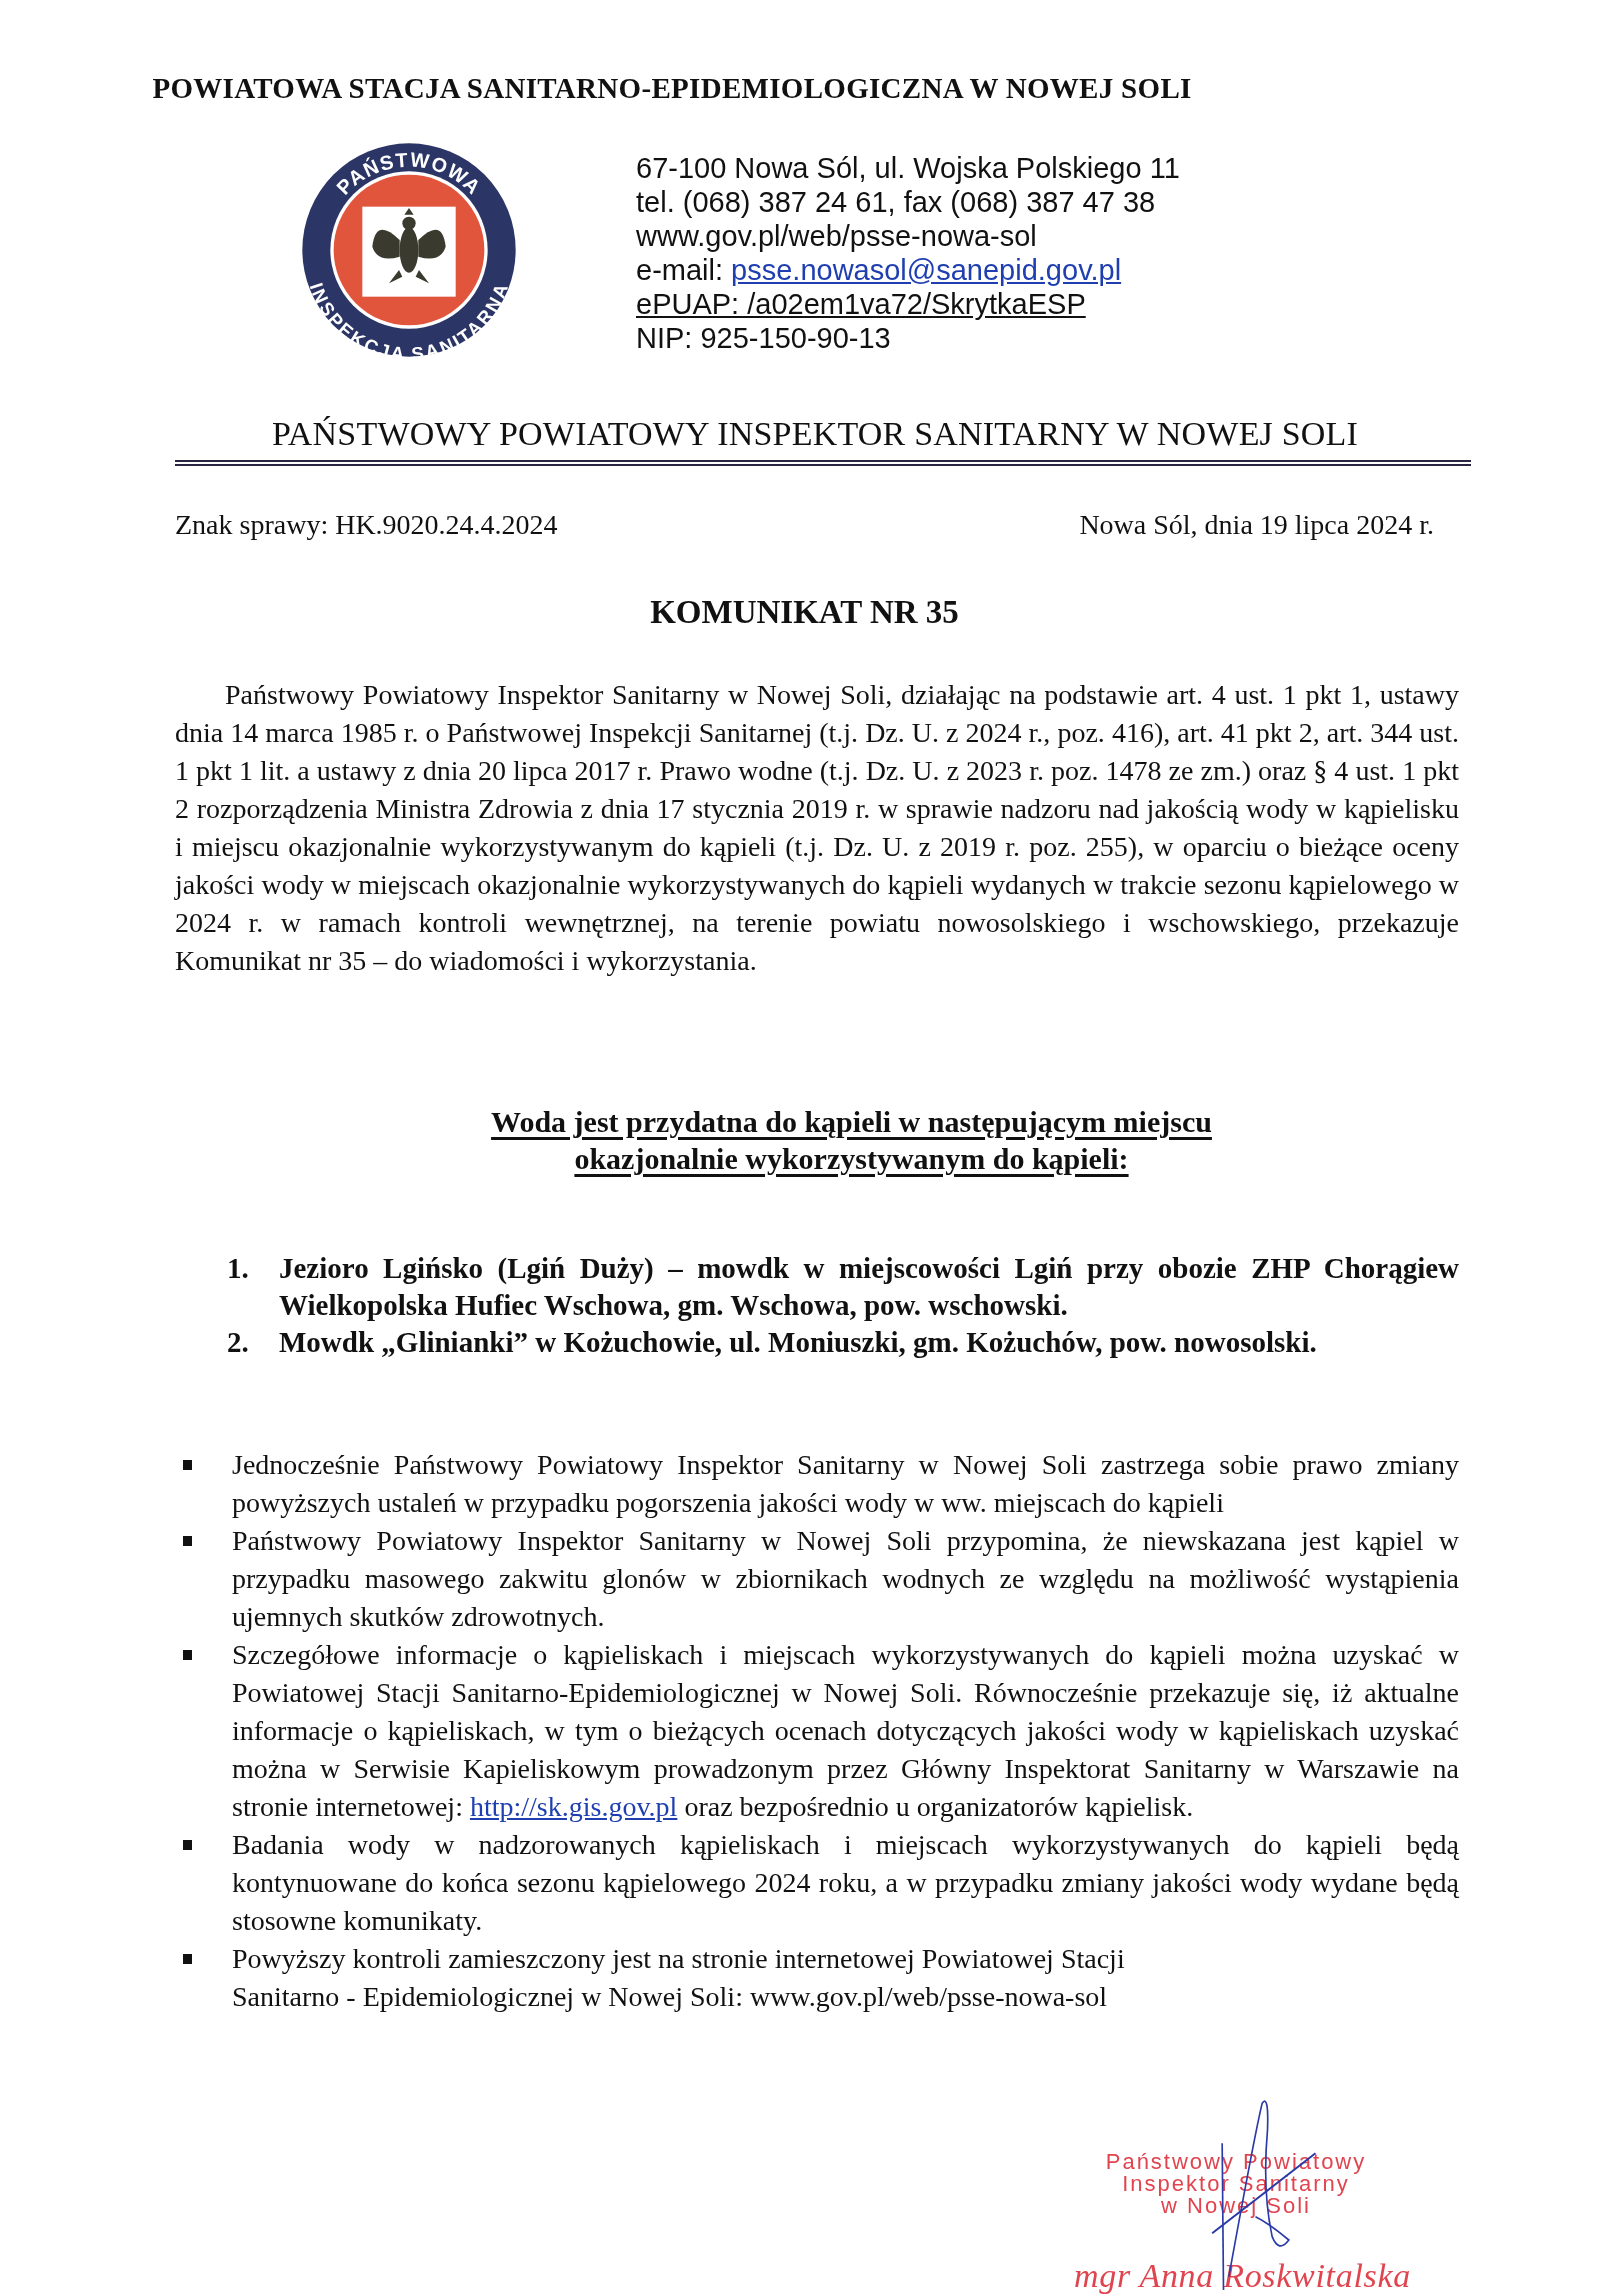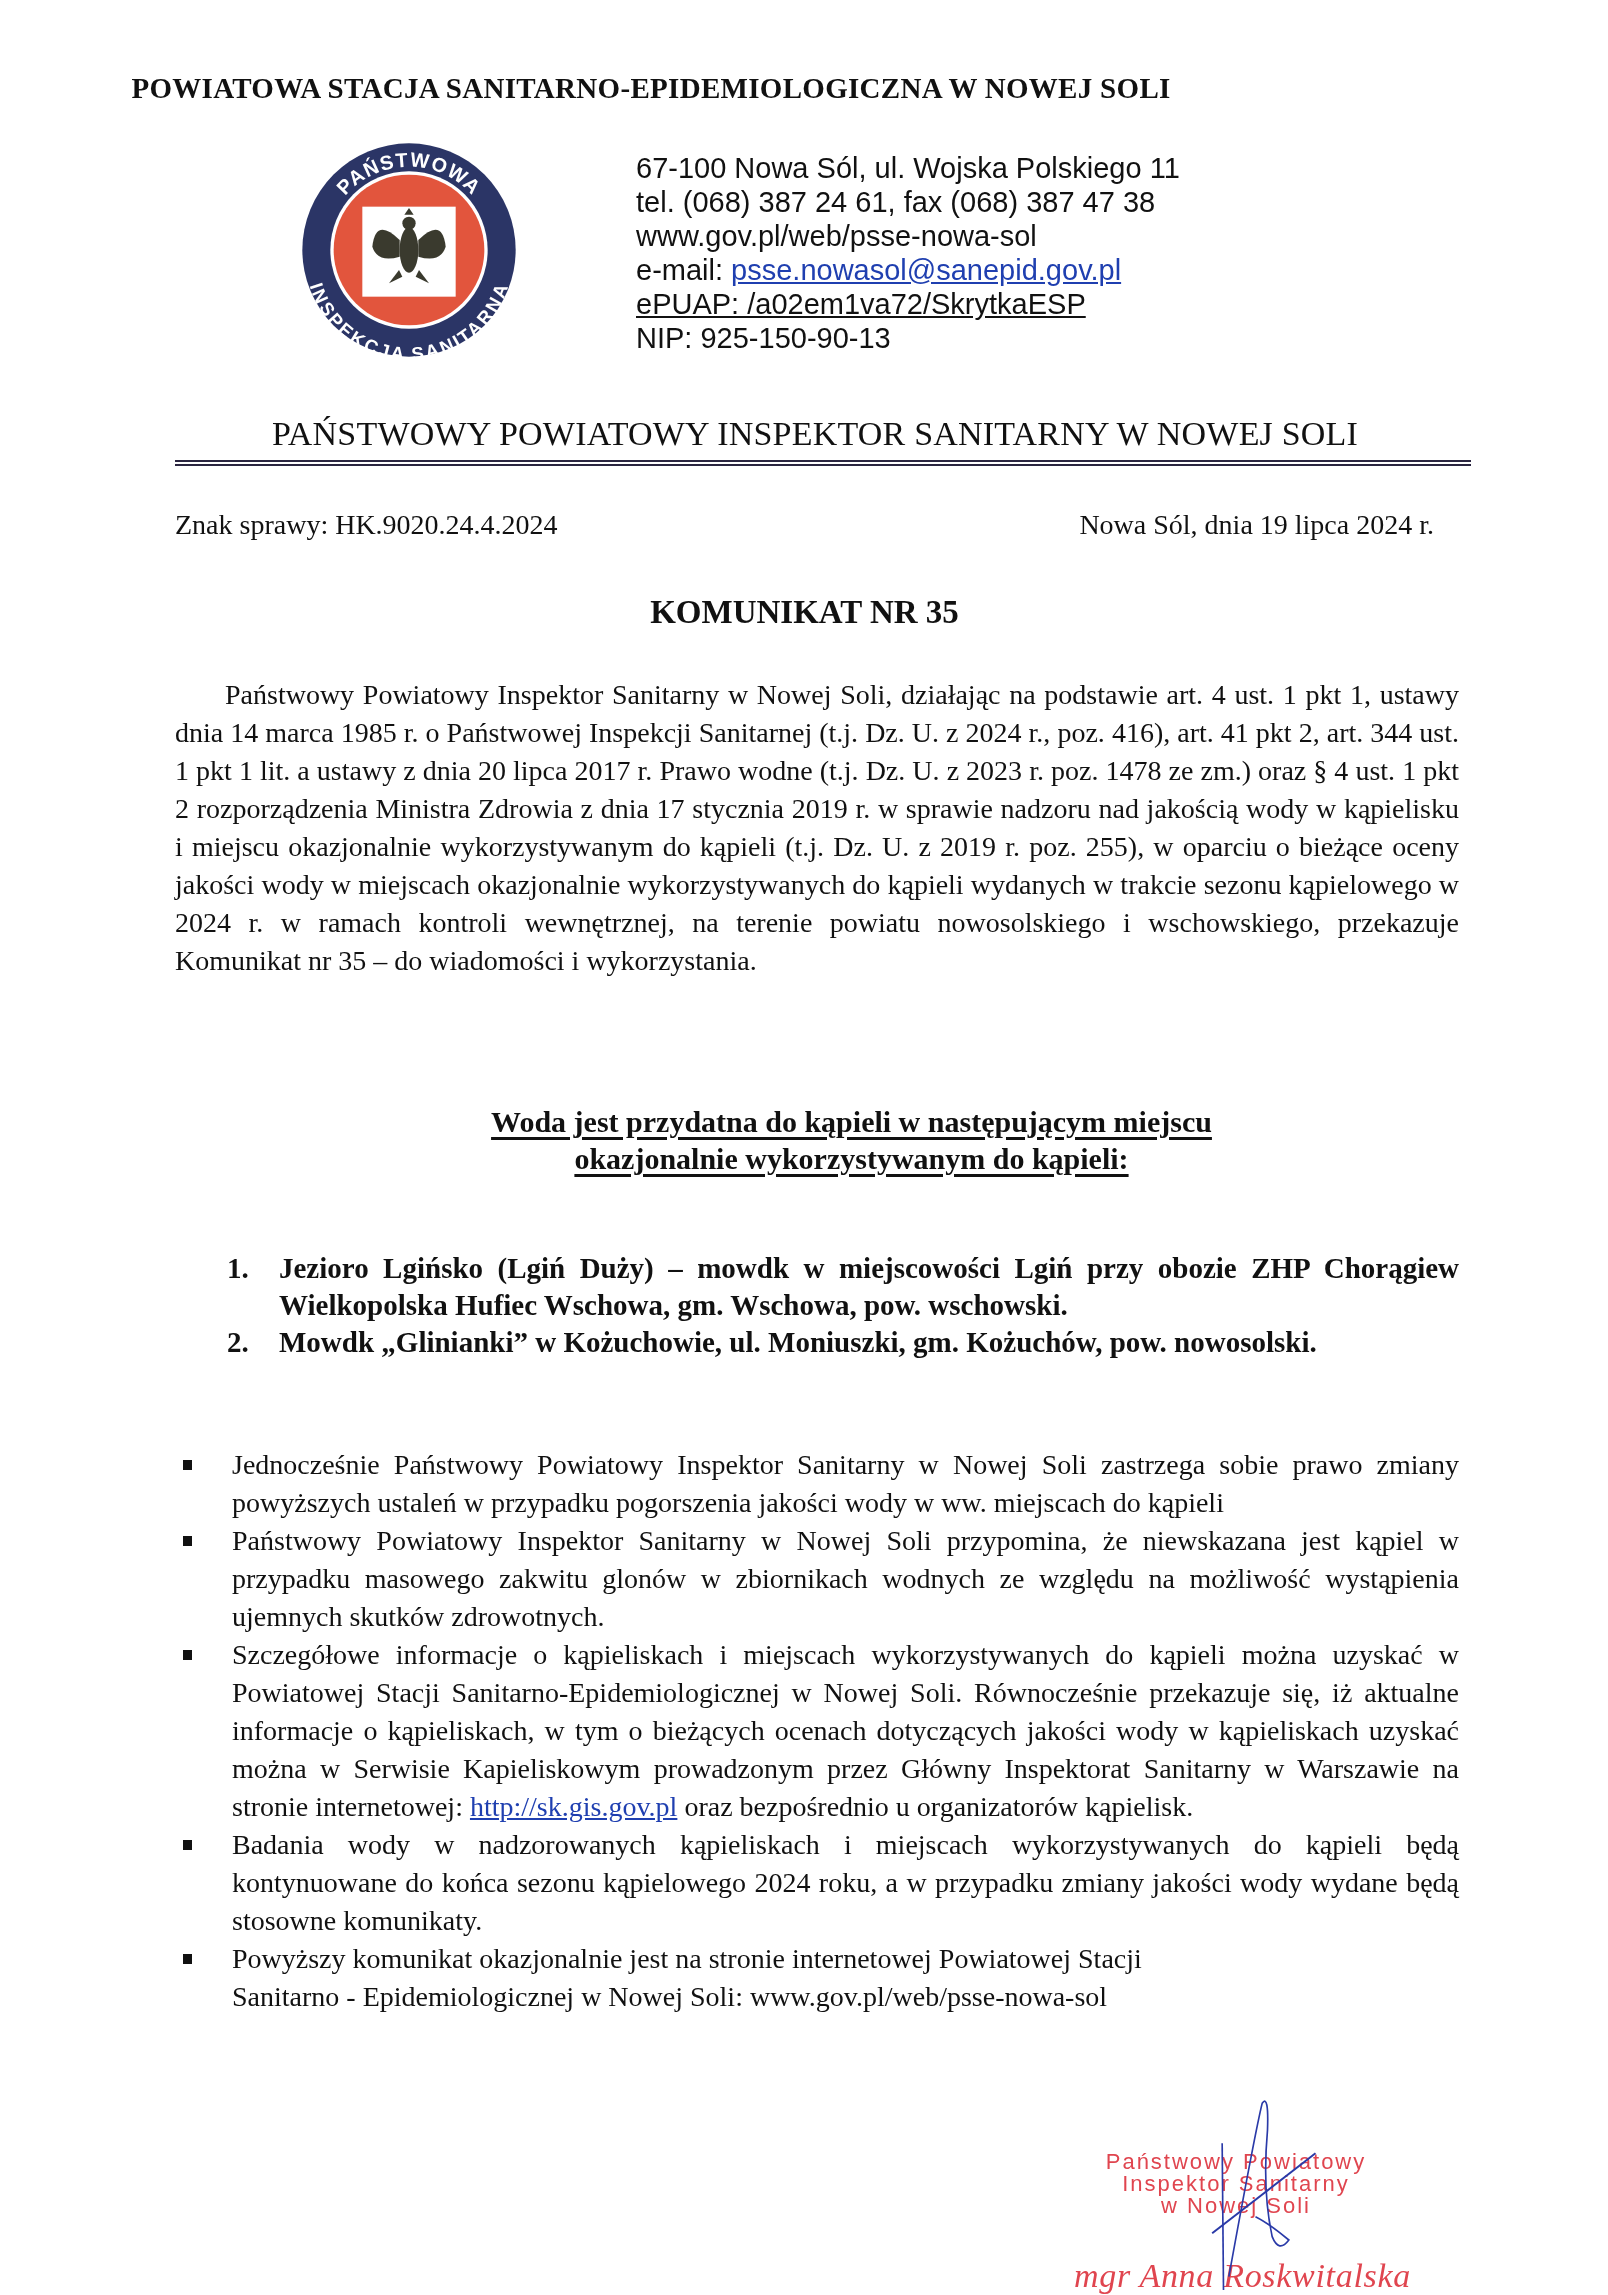--- a/index.html
+++ b/index.html
@@ -5,21 +5,21 @@
   html, body { margin: 0; padding: 0; background: #ffffff; }
   body {
     width: 1609px; height: 2295px; position: relative; overflow: hidden;
     font-family: "Liberation Serif", "DejaVu Serif", serif; color: #111;
   }
   .abs { position: absolute; }
 
   
   .org-title {
     left: 0; width: 1302px; top: 72px; text-align: center;
-    font-weight: bold; font-size: 29px; letter-spacing: 0.3px;
+    font-weight: bold; font-size: 29px; letter-spacing: 0.3px; padding-left: 21px;
   }
   .logo { left: 299px; top: 140px; width: 220px; height: 220px; }
   .contact {
     left: 628px; top: 151px; font-family: "Liberation Sans", "DejaVu Sans", sans-serif;
     font-size: 29px; line-height: 34px; margin-left: 8px;
   }
   .contact div { white-space: nowrap; }
   .contact .link { color: #1f3fb0; text-decoration: underline; }
   .contact .uline { text-decoration: underline; }
 
@@ -160,21 +160,21 @@
   <li>
     <span class="sq"></span>
     <span>Szczegółowe informacje o kąpieliskach i miejscach wykorzystywanych do kąpieli można uzyskać w Powiatowej Stacji Sanitarno-Epidemiologicznej w Nowej Soli. Równocześnie przekazuje się, iż aktualne informacje o kąpieliskach, w tym o bieżących ocenach dotyczących jakości wody w kąpieliskach uzyskać można w Serwisie Kapieliskowym prowadzonym przez Główny Inspektorat Sanitarny w Warszawie na stronie internetowej: </span><span class="link">http://sk.gis.gov.pl</span><span> oraz bezpośrednio u organizatorów kąpielisk.</span>
   </li>
   <li>
     <span class="sq"></span>
     <span>Badania wody w nadzorowanych kąpieliskach i miejscach wykorzystywanych do kąpieli będą kontynuowane do końca sezonu kąpielowego 2024 roku, a w przypadku zmiany jakości wody wydane będą stosowne komunikaty.</span>
   </li>
   <li class="no-justify">
     <span class="sq"></span>
-    <div>Powyższy komunikat okazjonalnie jest na stronie internetowej Powiatowej Stacji</div>
+    <div>Powyższy kontroli zamieszczony jest na stronie internetowej Powiatowej Stacji</div>
     <div>Sanitarno - Epidemiologicznej w Nowej Soli: www.gov.pl/web/psse-nowa-sol</div>
   </li>
 </ul>
 
 <div class="abs stamp">
   <div>Państwowy Powiatowy</div>
   <div>Inspektor Sanitarny</div>
   <div>w Nowej Soli</div>
 </div>
 <div class="abs stamp-name">mgr Anna Roskwitalska</div>

